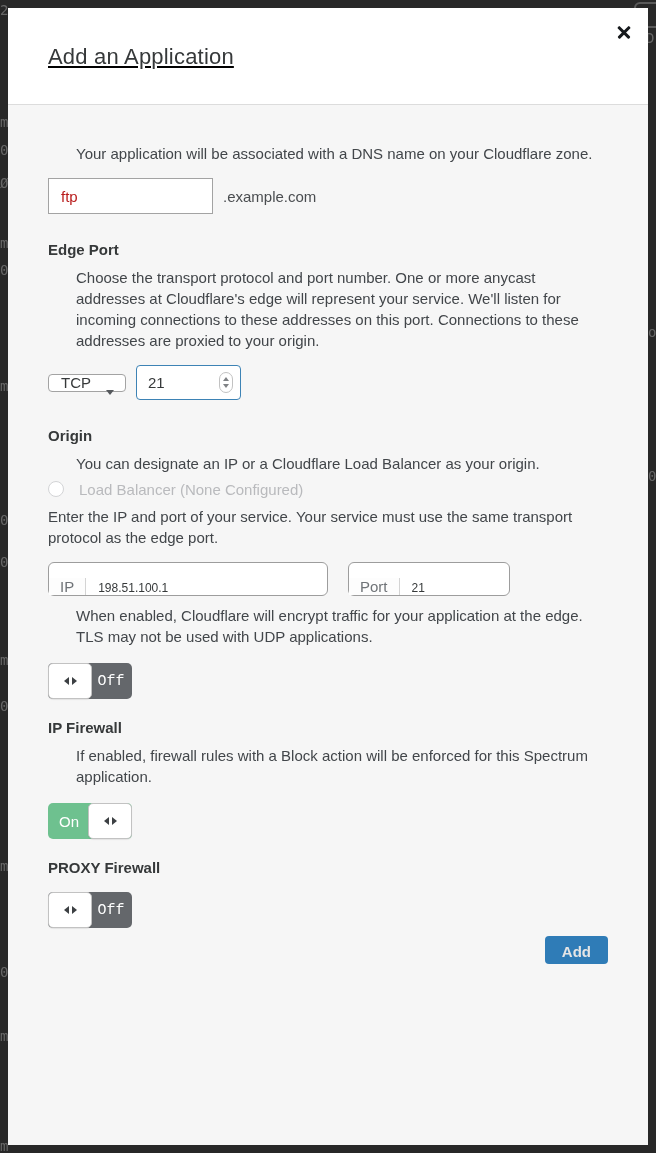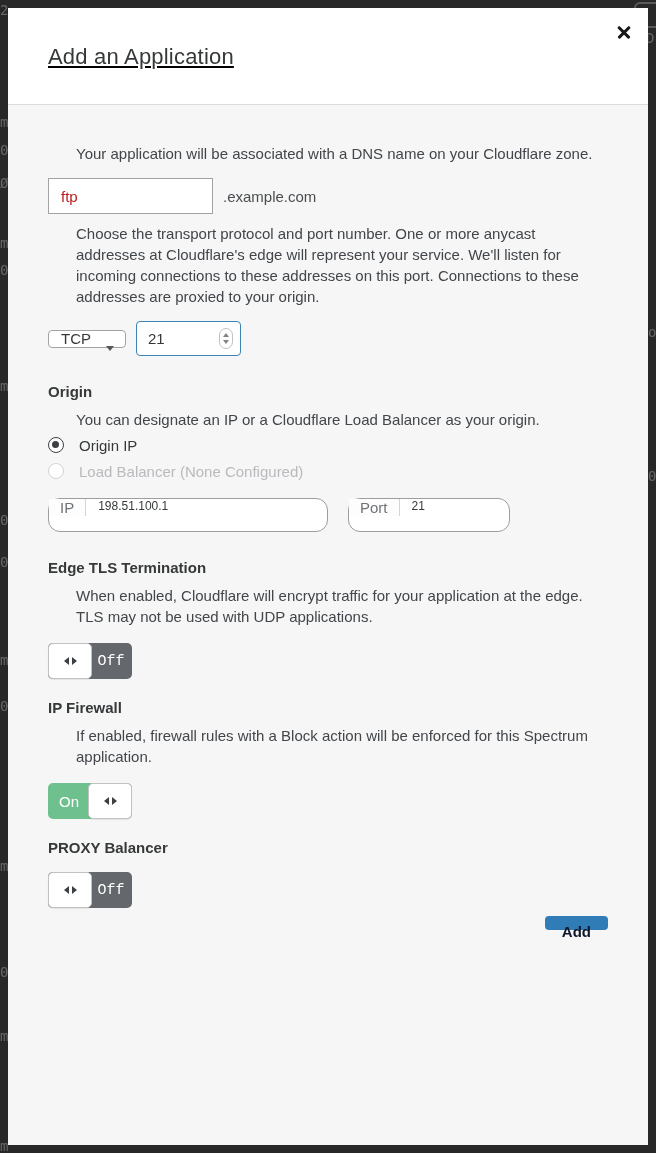--- a/index.html
+++ b/index.html
@@ -94,22 +94,22 @@
     content:""; position:absolute; left:3px; top:3px; width:7px; height:7px;
     border-radius:50%; background:#3c4043;
   }
   .radio.disabled { border-color:#d3d4d6; }
   .radio-label { margin-left:15px; color:#36393a; }
   .radio-row.disabled { cursor:default; }
   .radio-row.disabled .radio-label { color:#b9babd; }
   .instruction { margin-top:4px; line-height:21px; }
   
   .prefix-group {
-    display:flex; align-items:flex-start; height:34px; background:#fff;
-    border:1px solid #9d9d9d; border-radius:12px;
+    display:flex; align-items:flex-end; height:34px; background:#fff;
+    border:1px solid #9d9d9d; border-radius:6px;
   }
   .prefix-label {
     display:flex; align-items:center; padding:0 11px; color:#6f7377;
     border-right:1px solid #d4d4d4; background:#fdfdfd;
   }
   .prefix-group input {
     border:none; outline:none; background:transparent; font-family:inherit;
     font-size:12px; color:#36393a; padding:0 0 0 12px; flex:1; min-width:0;
   }
   .ip-group { width:280px; }
@@ -133,23 +133,23 @@
     display:flex; align-items:center; justify-content:center; gap:3px;
     box-shadow:0 1px 1px rgba(0,0,0,.08);
   }
   .toggle.off .knob { left:0; }
   .toggle.on .knob { right:0; }
   .tri-l { width:0; height:0; border-top:4px solid transparent; border-bottom:4px solid transparent; border-right:5px solid #3c4043; }
   .tri-r { width:0; height:0; border-top:4px solid transparent; border-bottom:4px solid transparent; border-left:5px solid #3c4043; }
   
   .footer-row { margin-top:8px; display:flex; justify-content:flex-end; }
   .add-btn {
-    background:#2f7cb7; color:#0f172a; border:none; border-radius:4px;
+    background:#2f7cb7; color:#e5e5e5; border:none; border-radius:4px;
     font-size:15px; font-weight:600; font-family:inherit;
-    padding:7px 17px; height:14px; cursor:pointer;text-align:right;
+    padding:7px 17px; height:28px; cursor:pointer;text-align:right;
   }
 </style>
 </head>
 <body>
 
 <div id="backdrop">
   <div class="backdrop-frame"></div>
 <span style="left: 0px; top: 2px;">2</span>
     <span style="left: 0px; top: 114px;">m</span>
     <span style="left: 0px; top: 142px;">0</span>
@@ -181,59 +181,56 @@
   </div>
 
   <div class="modal-body">
 
     <div class="section-desc">Your application will be associated with a DNS name on your Cloudflare zone.</div>
     <div class="control-row">
       <input class="text-input" type="text" value="ftp" style="">
       <span class="suffix">.example.com</span>
     </div>
 
+    <div class="section-heading mt-section">Edge Port</div>
     <div class="section-desc">Choose the transport protocol and port number. One or more anycast addresses at Cloudflare's edge will represent your service. We'll listen for incoming connections to these addresses on this port. Connections to these addresses are proxied to your origin.</div>
     <div class="control-row">
       <div class="select-box">
         <span>TCP</span>
         <i class="select-caret"></i>
       </div>
       <div class="number-box">
         <input type="text" value="21" style="">
         <span class="spinner">
           <i class="spin-up"></i>
           <i class="spin-down"></i>
         </span>
       </div>
     </div>
 
     <div class="section-heading mt-section">Origin</div>
     <div class="section-desc">You can designate an IP or a Cloudflare Load Balancer as your origin.</div>
     <div class="radio-group">
-      <label class="radio-row">
-        <span class="radio checked"></span>
-        <span class="radio-label">Origin IP</span>
-      </label>
       <label class="radio-row disabled">
         <span class="radio disabled"></span>
         <span class="radio-label">Load Balancer (None Configured)</span>
       </label>
     </div>
+    <div class="instruction">Enter the IP and port of your service. Your service must use the same transport protocol as the edge port.</div>
     <div class="control-row">
       <div class="prefix-group ip-group">
         <span class="prefix-label">IP</span>
         <input type="text" value="198.51.100.1" style="">
       </div>
       <div class="prefix-group port-group">
         <span class="prefix-label">Port</span>
         <input type="text" value="21" style="">
       </div>
     </div>
 
-    <div class="section-heading mt-section">Edge TLS Termination</div>
     <div class="section-desc">When enabled, Cloudflare will encrypt traffic for your application at the edge. TLS may not be used with UDP applications.</div>
     <div class="toggle off">
       <span class="track">
           <span>Off</span>
         </span>
       <span class="knob">
         <i class="tri-l"></i>
         <i class="tri-r"></i>
       </span>
     </div>
@@ -243,21 +240,21 @@
     <div class="toggle on">
       <span class="track">
           <span>On</span>
         </span>
       <span class="knob">
         <i class="tri-l"></i>
         <i class="tri-r"></i>
       </span>
     </div>
 
-    <div class="section-heading mt-section-sm">PROXY Balancer</div>
+    <div class="section-heading mt-section-sm">PROXY Firewall</div>
     <div class="toggle off">
       <span class="track">
           <span>Off</span>
         </span>
       <span class="knob">
         <i class="tri-l"></i>
         <i class="tri-r"></i>
       </span>
     </div>
 

